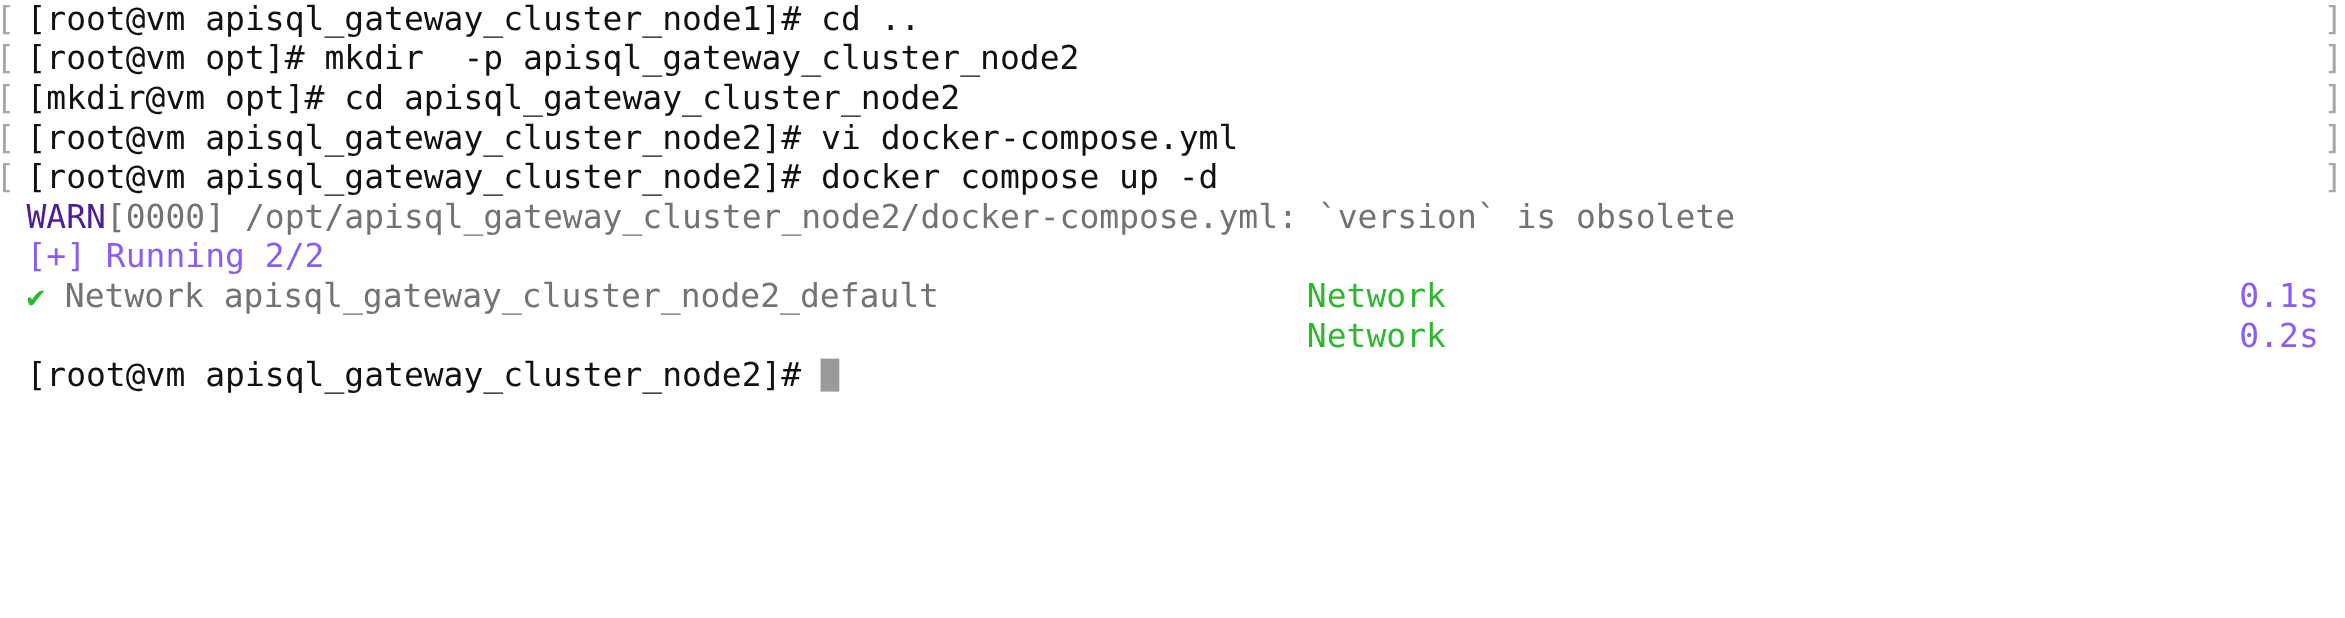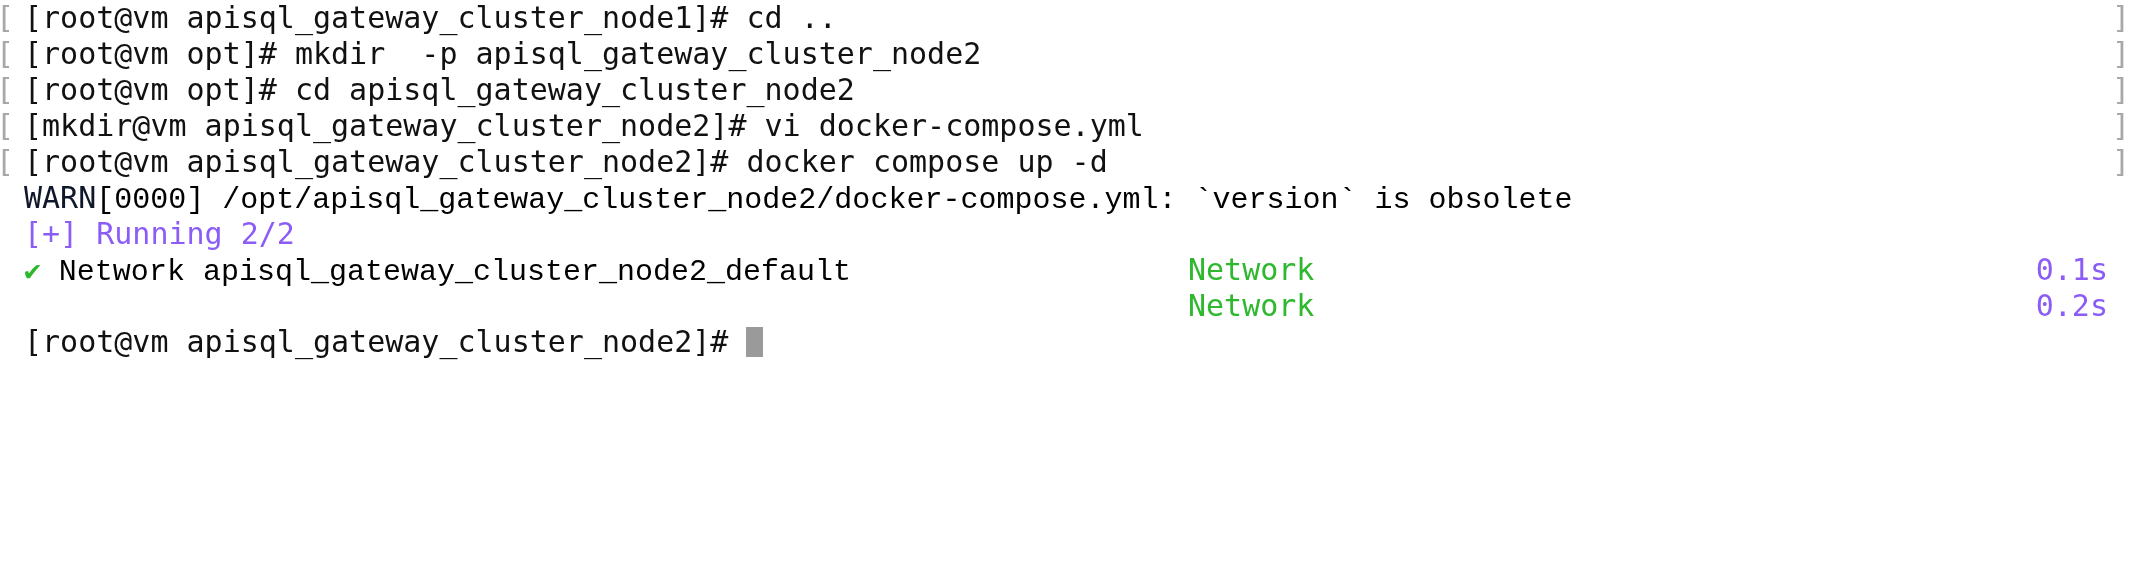--- a/index.html
+++ b/index.html
@@ -55,24 +55,24 @@
   
   .wrap-right {
     position: absolute;
     right: 2px;
     top: 0;
     color: #a8a8a8;
     font-size: 30px;
     white-space: pre;
   }
 
-  .warn      { color: #0f172a; }
+  .warn      { color: #4c1d95; }
   .violet    { color: #8b5cf6; }
   .green     { color: #2db82d; }
-  .black     { color: #000000; font-family: Liberation Mono, monospace; }
+  .black     { color: #737373; }
 
   .check {
     color: #2db82d;
     font-size: 28px;
   }
 
   
   .status-col {
     position: absolute;
     left: 1188px;
@@ -108,27 +108,27 @@
   </div>
 
   <div class="line">
     <span class="wrap-left">[</span>
     <span class="body">[root@vm opt]# mkdir  -p apisql_gateway_cluster_node2</span>
     <span class="wrap-right">]</span>
   </div>
 
   <div class="line">
     <span class="wrap-left">[</span>
-    <span class="body">[root@vm opt]# cd apisql_gateway_cluster_node2</span>
+    <span class="body">[mkdir@vm opt]# cd apisql_gateway_cluster_node2</span>
     <span class="wrap-right">]</span>
   </div>
 
   <div class="line">
     <span class="wrap-left">[</span>
-    <span class="body">[mkdir@vm apisql_gateway_cluster_node2]# vi docker-compose.yml</span>
+    <span class="body">[root@vm apisql_gateway_cluster_node2]# vi docker-compose.yml</span>
     <span class="wrap-right">]</span>
   </div>
 
   <div class="line">
     <span class="wrap-left">[</span>
     <span class="body">[root@vm apisql_gateway_cluster_node2]# docker compose up -d</span>
     <span class="wrap-right">]</span>
   </div>
 
   <div class="line">

